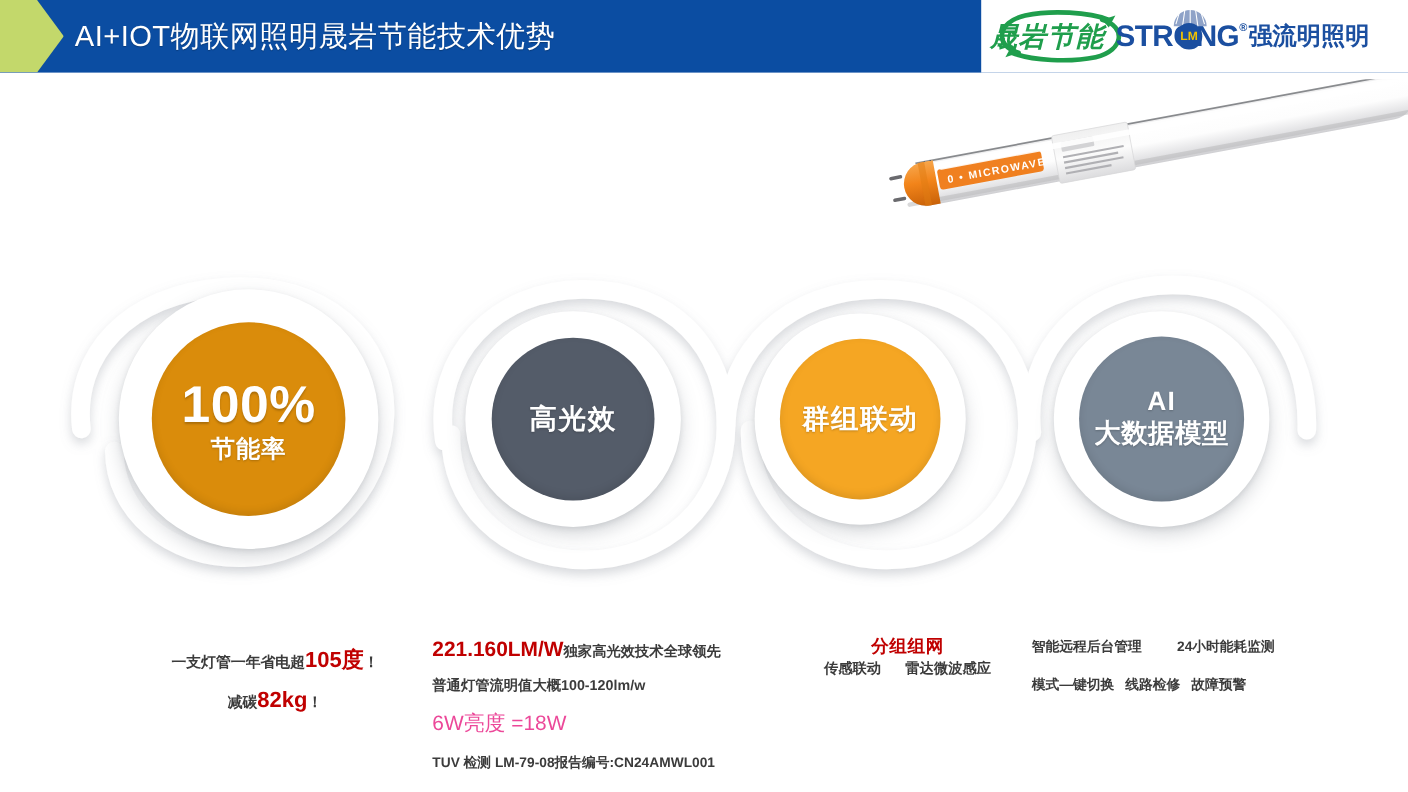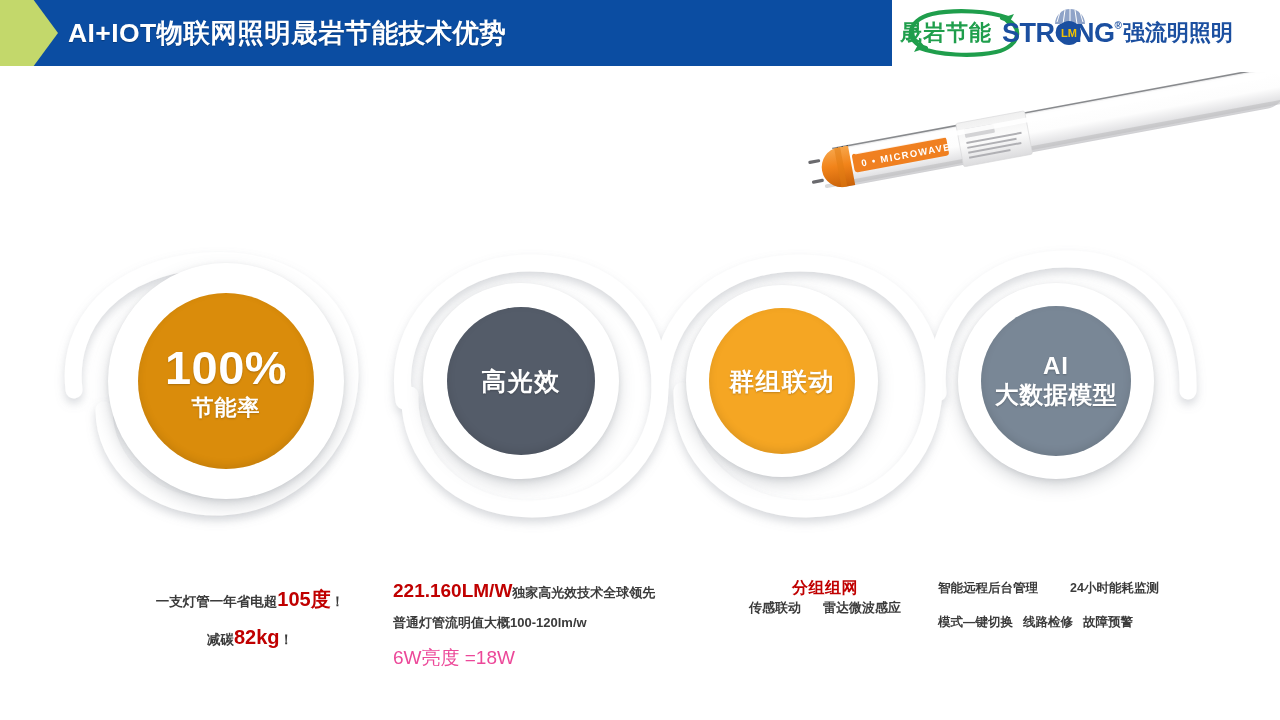--- a/index.html
+++ b/index.html
@@ -27,43 +27,44 @@
     position: absolute; left: -6px; top: 0;
     width: 64px; height: 66px;
     background: #C3D86B;
     clip-path: polygon(0% 0%, 62% 0%, 100% 50%, 62% 100%, 0% 100%);
   }
   #header-title {
     position: absolute; left: 68px; top: 50%;
     transform: translateY(-50%);
     color: #ffffff;
     font-size: 26.5px;
-    font-weight: bold;
+    font-weight: normal;
     letter-spacing: 0.4px;
     white-space: nowrap;
     text-shadow: 0 1px 1px rgba(0,0,0,.25);
   }
   #logo-plate {
     position: absolute; right: 0; top: 0;
     width: 388px; height: 66px;
     background: #ffffff;
     display: flex;
     align-items: center;
     justify-content: flex-start;
     padding-left: 8px;
     overflow: hidden;
   }
   .logo-cn {
     position: relative;
     color: #1F9E4C;
-    font-size: 22px;
+    font-size: 25px;
     font-weight: bold;
     letter-spacing: 1px;
     z-index: 3;
     white-space: nowrap;
+    font-style: italic;
   }
   #logo-swoosh {
     position: absolute;
     left: 6px; top: 4px;
     width: 132px; height: 58px;
     z-index: 1;
   }
   .logo-strong-wrap {
     position: relative;
     margin-left: 10px;
@@ -369,20 +370,21 @@
       <span>减碳</span><span class="red">82kg</span><span>！</span>
     </div>
   </div>
 
   <div id="cap2" class="caption">
     <div class="cap-line l1">
       <span class="red">221.160LM/W</span><span>独家高光效技术全球领先</span>
     </div>
     <div class="cap-line l2">普通灯管流明值大概100-120lm/w</div>
     <div class="cap-line l3">6W亮度 =18W</div>
+    <div class="cap-line l4">TUV 检测 LM-79-08报告编号:CN24AMWL001</div>
   </div>
 
   <div id="cap3" class="caption">
     <div class="cap-line l1">分组组网</div>
     <div class="cap-line l2">
       <span>传感联动</span><span class="gap"></span><span>雷达微波感应</span>
     </div>
   </div>
 
   <div id="cap4" class="caption">

